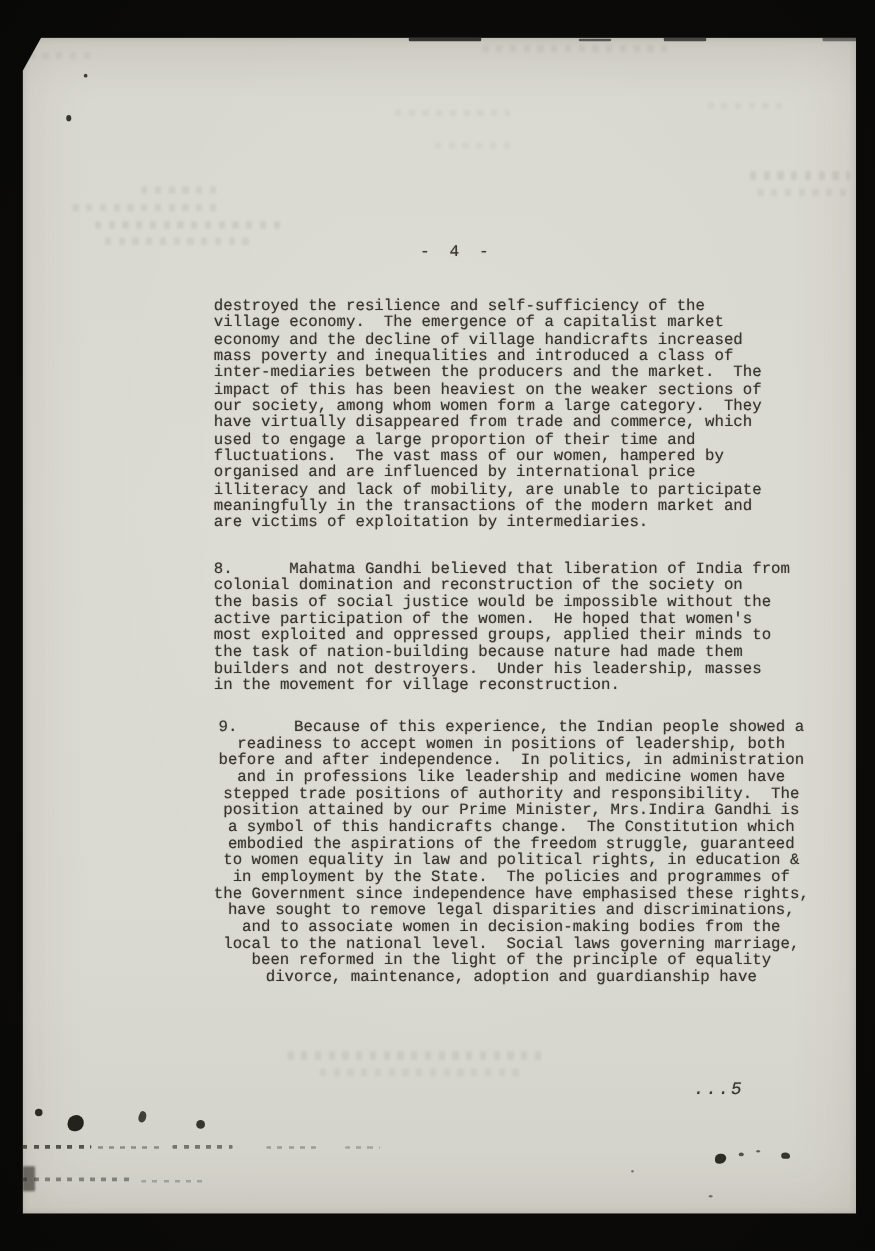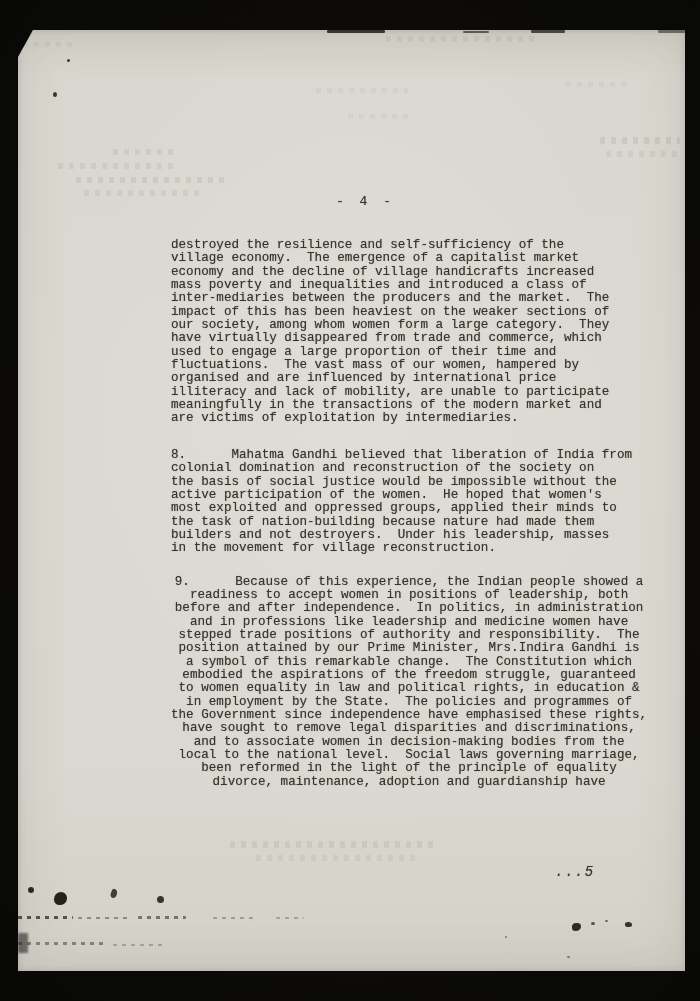--- a/index.html
+++ b/index.html
@@ -139,21 +139,21 @@
           <div class="line">builders and not destroyers.  Under his leadership, masses</div>
           <div class="line">in the movement for village reconstruction.</div>
         </div>
         <div class="para para-2">
           <div class="line">9.      Because of this experience, the Indian people showed a</div>
           <div class="line">readiness to accept women in positions of leadership, both</div>
           <div class="line">before and after independence.  In politics, in administration</div>
           <div class="line">and in professions like leadership and medicine women have</div>
           <div class="line">stepped trade positions of authority and responsibility.  The</div>
           <div class="line">position attained by our Prime Minister, Mrs.Indira Gandhi is</div>
-          <div class="line">a symbol of this remarkable change.  The Constitution which</div>
+          <div class="line">a symbol of this handicrafts change.  The Constitution which</div>
           <div class="line">embodied the aspirations of the freedom struggle, guaranteed</div>
           <div class="line">to women equality in law and political rights, in education &amp;</div>
           <div class="line">in employment by the State.  The policies and programmes of</div>
           <div class="line">the Government since independence have emphasised these rights,</div>
           <div class="line">have sought to remove legal disparities and discriminations,</div>
           <div class="line">and to associate women in decision-making bodies from the</div>
           <div class="line">local to the national level.  Social laws governing marriage,</div>
           <div class="line">been reformed in the light of the principle of equality</div>
           <div class="line">divorce, maintenance, adoption and guardianship have</div>
         </div>

